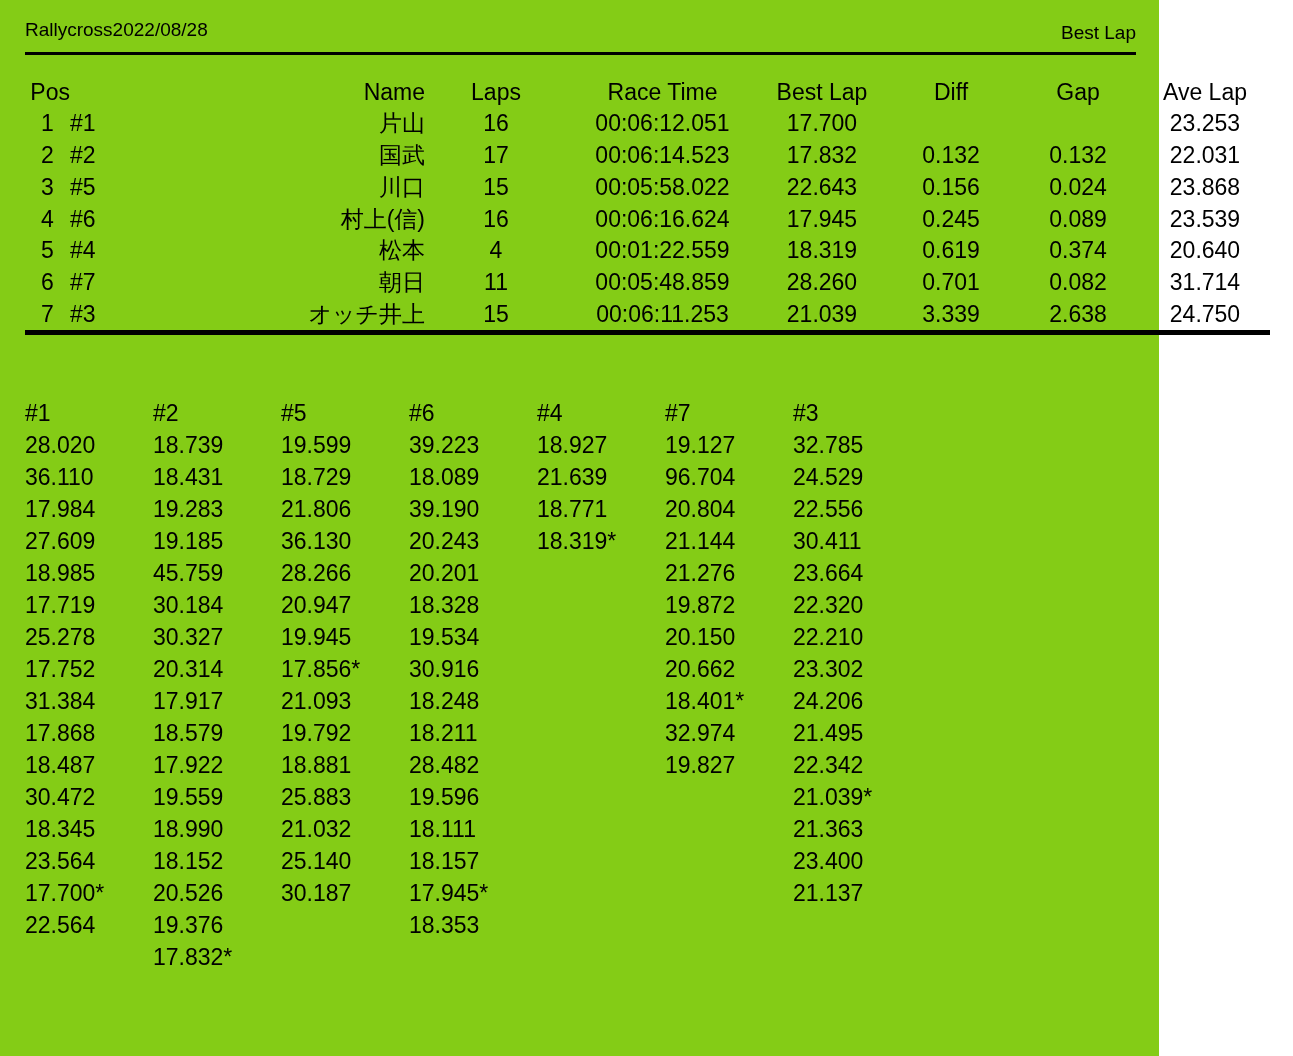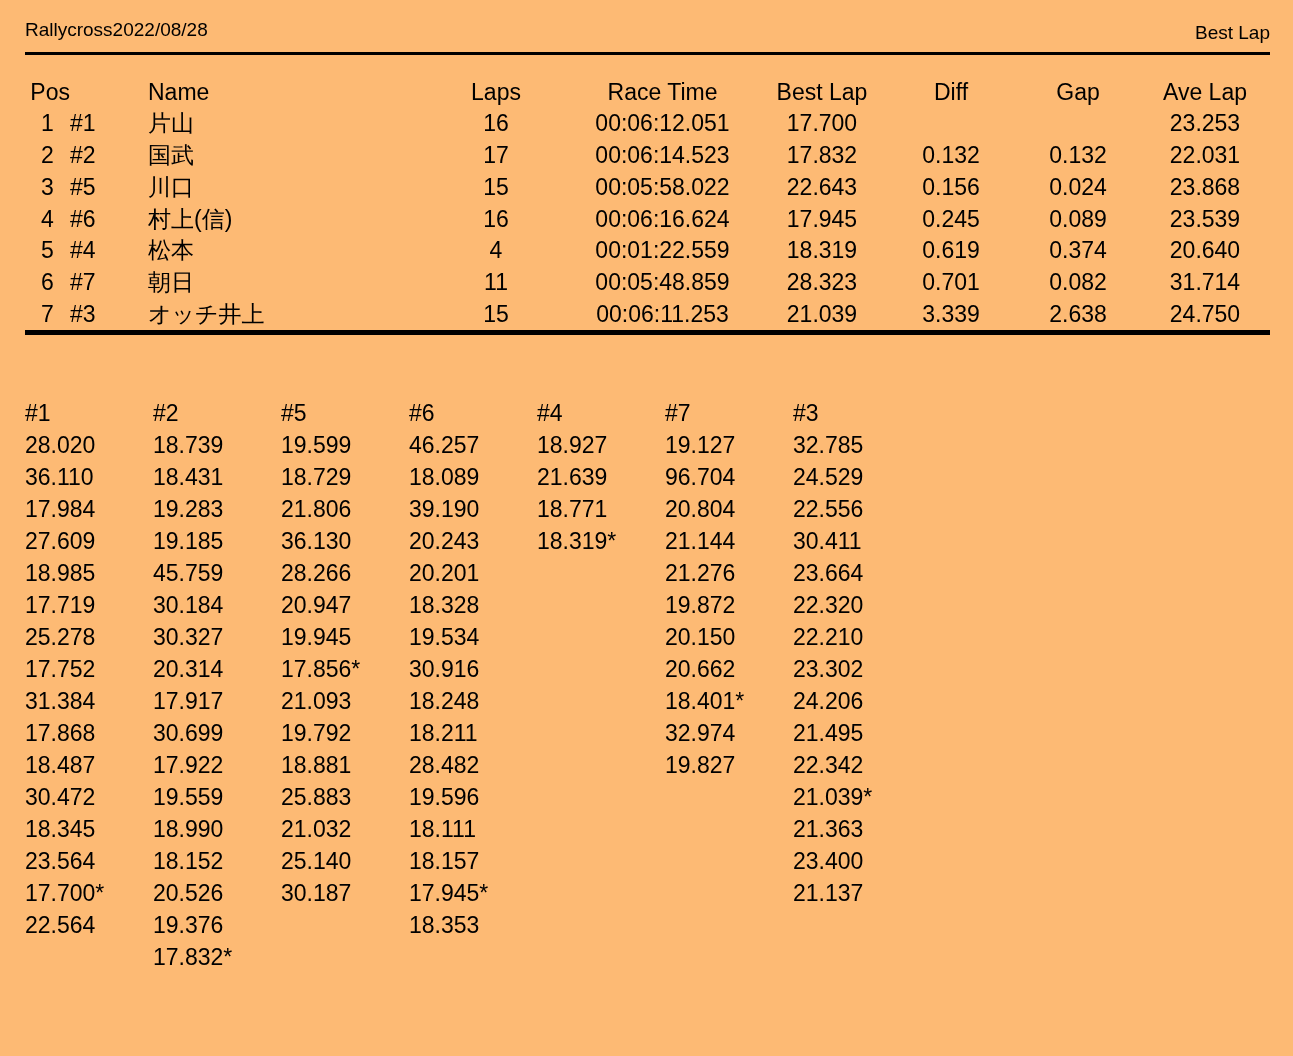--- a/index.html
+++ b/index.html
@@ -5,23 +5,23 @@
   * { margin: 0; padding: 0; box-sizing: border-box; }
   html, body { background: #ffffff; }
   body {
     width: 1293px; height: 1056px;
     font-family: "Liberation Sans", sans-serif;
     color: #000;
     overflow: hidden;
   }
   .page {
     position: relative;
-    width: 1293px; height: 1056px;
+    width: 1159px; height: 1056px;
     padding: 18px 23px 0 25px;
-    background: #fdba74;
+    background: #84cc16;
   }
   .event-name {
     font-size: 19px;
     line-height: 1.25;
   }
   .title-row {
     position: relative;
     border-bottom: 3px solid #000;
     padding-bottom: 10px;
   }
@@ -48,21 +48,21 @@
   table.results th, table.results td {
     font-weight: 400;
     padding: 0;
     line-height: 31.7px;
     white-space: nowrap;
     overflow: hidden;
   }
   .al { text-align: right; }
   .ar { text-align: center; }
   td.car  { padding-left: 30px; text-align: left; }
-  td.name, th.name { padding-left: 17px; text-align: left; margin-left: 20px; }
+  td.name, th.name { padding-left: 17px; text-align: right; margin-left: 20px; }
   .laps-section {
     display: flex;
     margin-top: 62px;
     font-size: 23px;
   }
   .lapcol { width: 128px; }
   .laphead, .laptime {
     line-height: 32px;
     white-space: nowrap;
   }
@@ -158,21 +158,21 @@
           <td class="ar">0.619</td>
           <td class="ar">0.374</td>
           <td class="ar">20.640</td>
         </tr>
         <tr>
           <td class="ar">6</td>
           <td class="car">#7</td>
           <td class="name">朝日</td>
           <td class="ar">11</td>
           <td class="ar">00:05:48.859</td>
-          <td class="ar">28.323</td>
+          <td class="ar">28.260</td>
           <td class="ar">0.701</td>
           <td class="ar">0.082</td>
           <td class="ar">31.714</td>
         </tr>
         <tr>
           <td class="ar">7</td>
           <td class="car">#3</td>
           <td class="name">オッチ井上</td>
           <td class="ar">15</td>
           <td class="ar">00:06:11.253</td>
@@ -208,21 +208,21 @@
         <div class="laphead">#2</div>
         <div class="laptime">18.739</div>
         <div class="laptime">18.431</div>
         <div class="laptime">19.283</div>
         <div class="laptime">19.185</div>
         <div class="laptime">45.759</div>
         <div class="laptime">30.184</div>
         <div class="laptime">30.327</div>
         <div class="laptime">20.314</div>
         <div class="laptime">17.917</div>
-        <div class="laptime">30.699</div>
+        <div class="laptime">18.579</div>
         <div class="laptime">17.922</div>
         <div class="laptime">19.559</div>
         <div class="laptime">18.990</div>
         <div class="laptime">18.152</div>
         <div class="laptime">20.526</div>
         <div class="laptime">19.376</div>
         <div class="laptime">17.832*</div>
       </div>
       <div class="lapcol">
         <div class="laphead">#5</div>
@@ -237,21 +237,21 @@
         <div class="laptime">21.093</div>
         <div class="laptime">19.792</div>
         <div class="laptime">18.881</div>
         <div class="laptime">25.883</div>
         <div class="laptime">21.032</div>
         <div class="laptime">25.140</div>
         <div class="laptime">30.187</div>
       </div>
       <div class="lapcol">
         <div class="laphead">#6</div>
-        <div class="laptime">46.257</div>
+        <div class="laptime">39.223</div>
         <div class="laptime">18.089</div>
         <div class="laptime">39.190</div>
         <div class="laptime">20.243</div>
         <div class="laptime">20.201</div>
         <div class="laptime">18.328</div>
         <div class="laptime">19.534</div>
         <div class="laptime">30.916</div>
         <div class="laptime">18.248</div>
         <div class="laptime">18.211</div>
         <div class="laptime">28.482</div>

